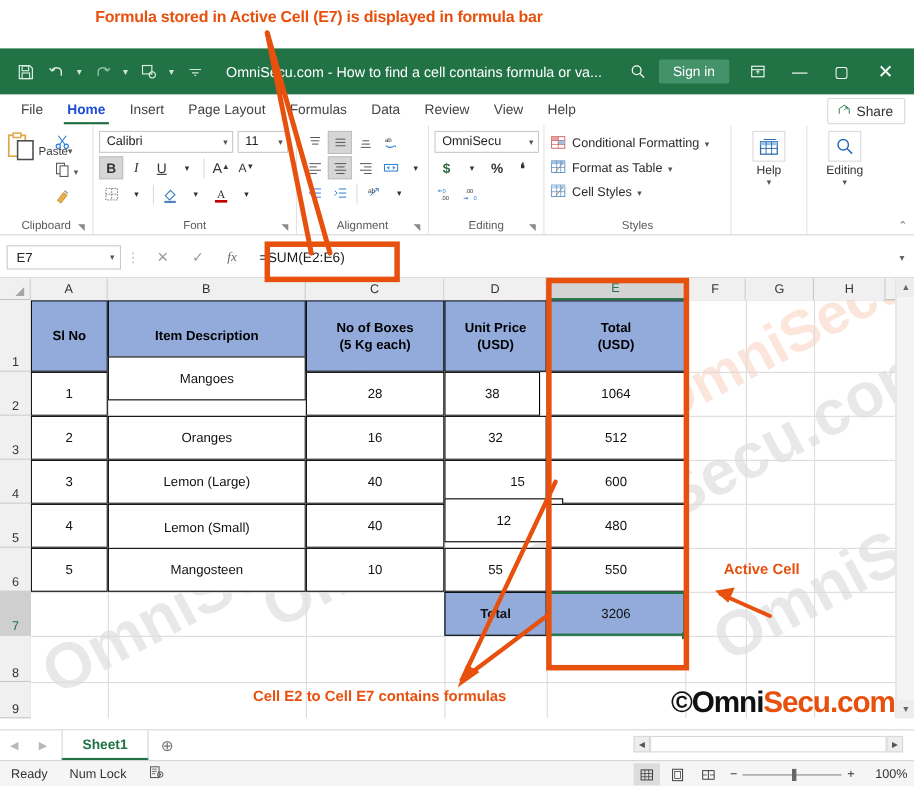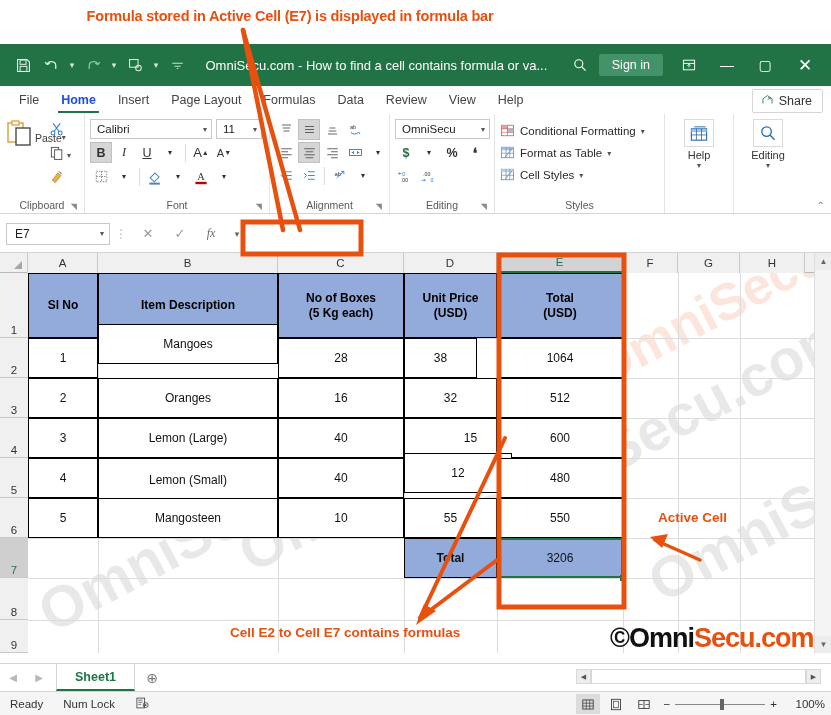--- a/index.html
+++ b/index.html
@@ -641,20 +641,21 @@
 
   <div class="fbar">
     <div class="namebox">
       <span>E7</span>
       <span class="caret">▾</span>
     </div>
     <div class="fb-dots">⋮</div>
     <div class="fb-ico">✕</div>
     <div class="fb-ico">✓</div>
     <div class="fb-fx">fx</div>
+    <div class="fb-input">=SUM(E2:E6)</div>
     <div class="fb-caret-right">▾</div>
   </div>
 
   <div class="gridwrap">
 
     <div class="colhdr"></div>
     <div class="corner"></div>
     <div class="ch" style="left:28px;  width:70px;">A</div>
     <div class="ch" style="left:98px;  width:180px;">B</div>
     <div class="ch" style="left:278px; width:126px;">C</div>
@@ -711,21 +712,21 @@
         <span>(USD)</span>
       </div>
       <div class="cell tbl-cell tbl-head" style="left:469px; top:0px; width:126px; height:65px; flex-direction:column;">
         <span>Total</span>
         <span>(USD)</span>
       </div>
 
       <div class="cell tbl-cell" style="left:0px;   top:65px; width:70px;  height:40px;">1</div>
       <div class="cell tbl-cell" style="left:70px;  top:51px; width:180px; height:40px;">Mangoes</div>
       <div class="cell tbl-cell" style="left:250px; top:65px; width:126px; height:40px;">28</div>
-      <div class="cell tbl-cell" style="left:376px; top:65px; width:73px;  height:40px;">38</div>
+      <div class="cell tbl-cell" style="left:376px; top:65px; width:87px;  height:40px;">38</div>
       <div class="cell tbl-cell" style="left:469px; top:65px; width:126px; height:40px;">1064</div>
 
       <div class="cell tbl-cell" style="left:0px;   top:105px; width:70px;  height:40px;">2</div>
       <div class="cell tbl-cell" style="left:70px;  top:105px; width:180px; height:40px;">Oranges</div>
       <div class="cell tbl-cell" style="left:250px; top:105px; width:126px; height:40px;">16</div>
       <div class="cell tbl-cell" style="left:376px; top:105px; width:93px;  height:40px;">32</div>
       <div class="cell tbl-cell" style="left:469px; top:105px; width:126px; height:40px;">512</div>
 
       <div class="cell tbl-cell" style="left:0px;   top:145px; width:70px;  height:40px;">3</div>
       <div class="cell tbl-cell" style="left:70px;  top:145px; width:180px; height:40px;">Lemon (Large)</div>

